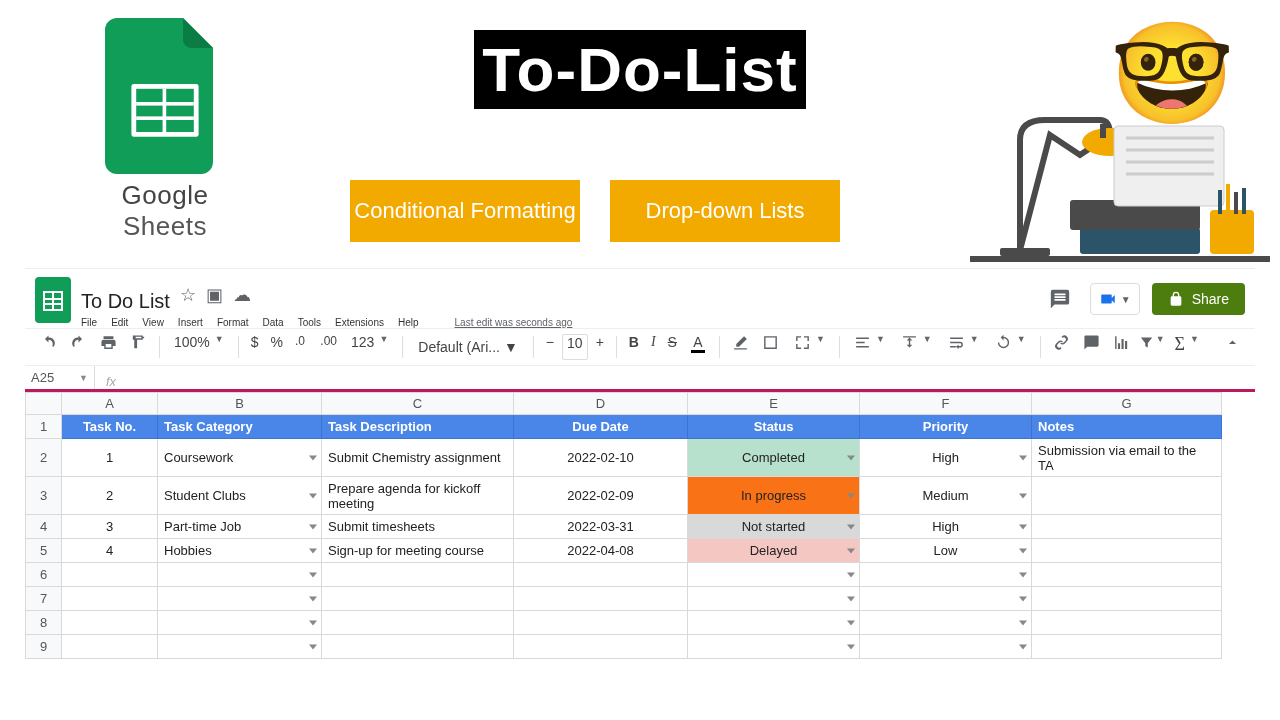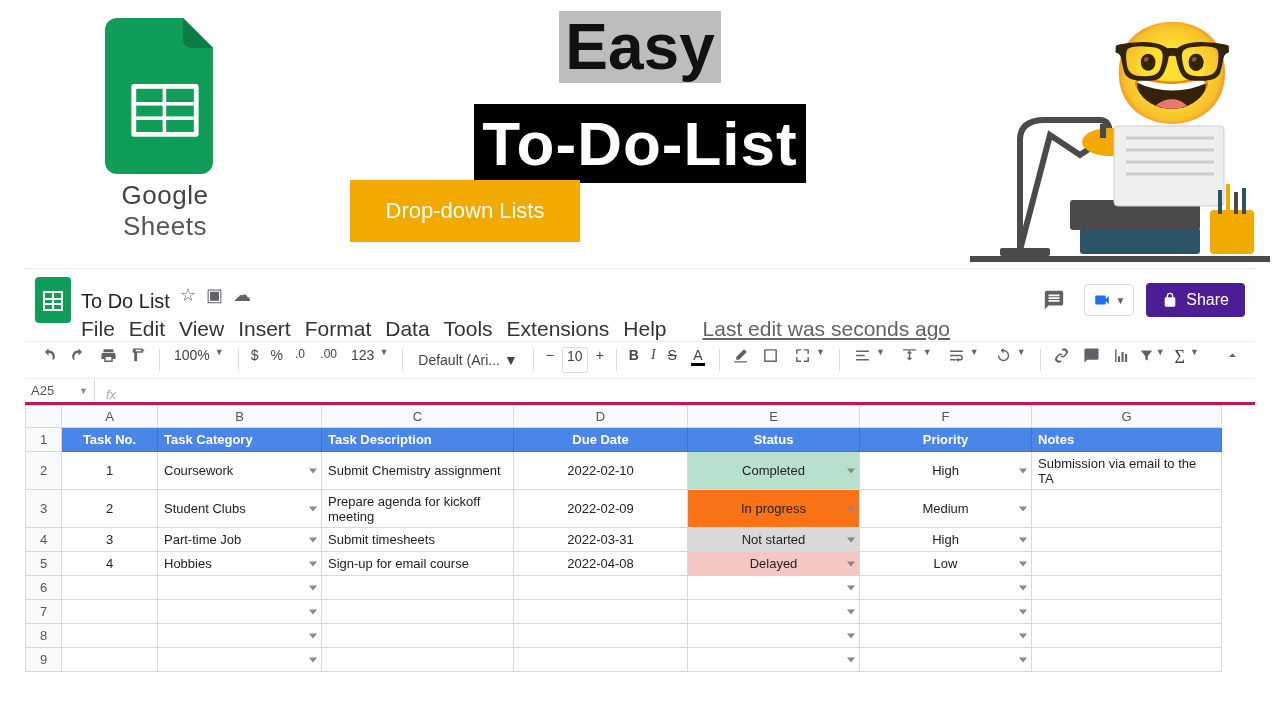--- a/index.html
+++ b/index.html
@@ -56,33 +56,33 @@
     position:absolute; left:25px; top:268px; width:1230px; height:440px;
     background:#fff; border-top:1px solid #eee;
   }
   .titlebar { display:flex; align-items:flex-start; padding:8px 10px 0 10px; }
   .doc-icon { width:36px; height:46px; margin-right:10px; flex:0 0 auto; }
   .doc-icon svg{ width:100%; height:100%; }
   .doc-titlecol { flex:1; }
   .doc-title-row { display:flex; align-items:center; gap:10px; font-size:20px; color:#222; }
   .doc-title { font-size:20px;margin-top:13px; }
   .tiny-icon { color:#5f6368; font-size:18px; cursor:pointer; }
-  .menu-row { display:flex; align-items:center; gap:14px; font-size:21px; color:#333; margin-top:4px; }
+  .menu-row { display:flex; align-items:center; gap:14px; font-size:10px; color:#333; margin-top:4px; }
   .menu-row .mi { cursor:pointer; }
   .menu-row .last-edit { color:#5f6368; text-decoration:underline; cursor:pointer; margin-left:22px; }
   .title-right { display:flex; align-items:center; gap:12px; margin-left:auto; padding-top:6px; }
   .comment-btn, .present-btn {
     width:36px; height:32px; display:flex; align-items:center; justify-content:center;
     color:#5f6368; cursor:pointer;
   }
   .present-btn { border:1px solid #dadce0; border-radius:4px; padding:0 8px; width:auto; gap:4px; color:#1a73e8; }
   .share-btn {
-    background:#4c1d95; color:#fff; border-radius:4px;
+    background:#4d7c0f; color:#fff; border-radius:4px;
     padding:8px 16px; display:flex; align-items:center; gap:8px;
-    font-size:16px; font-weight:500; cursor:pointer;
+    font-size:14px; font-weight:500; cursor:pointer;
   }
 
   
   .toolbar {
     display:flex; align-items:center; gap:4px; padding:5px 10px;
     border-top:1px solid #eee; border-bottom:1px solid #eee;
     font-size:14px; color:#444;
   }
   .tb { width:26px; height:26px; display:flex; align-items:flex-start; justify-content:center; cursor:pointer; color:#444; border-radius:2px;}
   .tb svg{ width:17px; height:17px; fill:#5f6368; }
@@ -143,25 +143,27 @@
           <rect x="26" y="70" width="48" height="3"></rect>
           <rect x="26" y="82" width="48" height="3"></rect>
           <rect x="48" y="59" width="3" height="36"></rect>
         </g>
       </svg>
     </div>
     <div class="sheets-text"><span class="g">Google</span> Sheets</div>
   </div>
 
   <div class="title-block">
-    <div class="title-easy"><span>Easy</span></div>
     <div class="title-tdl-wrap"><span class="title-tdl">To-Do-List</span></div>
   </div>
 
   <div class="pill-row">
+    <div class="pill">
+        <span>Conditional Formatting</span>
+      </div>
     <div class="pill">
         <span>Drop-down Lists</span>
       </div>
   </div>
 
   <div class="emoji-nerd">🤓</div>
 
   <div class="desk-illus">
     <svg viewBox="0 0 320 190">
       <path d="M70 170 L70 60 Q70 40 95 40 L150 40 Q160 40 160 55 L130 75 L100 55 Z" fill="none" stroke="#4a4a4a" stroke-width="6"></path>
@@ -435,21 +437,21 @@
             <td class="">Submit timesheets</td>
             <td class="center">2022-03-31</td>
             <td class="center dd-cell status-notstarted">Not started<span class="arrow"></span></td>
             <td class="center dd-cell">High<span class="arrow"></span></td>
             <td class=""></td>
           </tr>
           <tr>
             <th>5</th>
             <td class="center">4</td>
             <td class=" dd-cell">Hobbies<span class="arrow"></span></td>
-            <td class="">Sign-up for email course</td>
+            <td class="">Sign-up for meeting course</td>
             <td class="center">2022-04-08</td>
             <td class="center dd-cell status-delayed">Delayed<span class="arrow"></span></td>
             <td class="center dd-cell">Low<span class="arrow"></span></td>
             <td class=""></td>
           </tr>
           <tr>
             <th>6</th>
             <td></td>
             <td class="dd-cell">
               <span class="arrow"></span>

